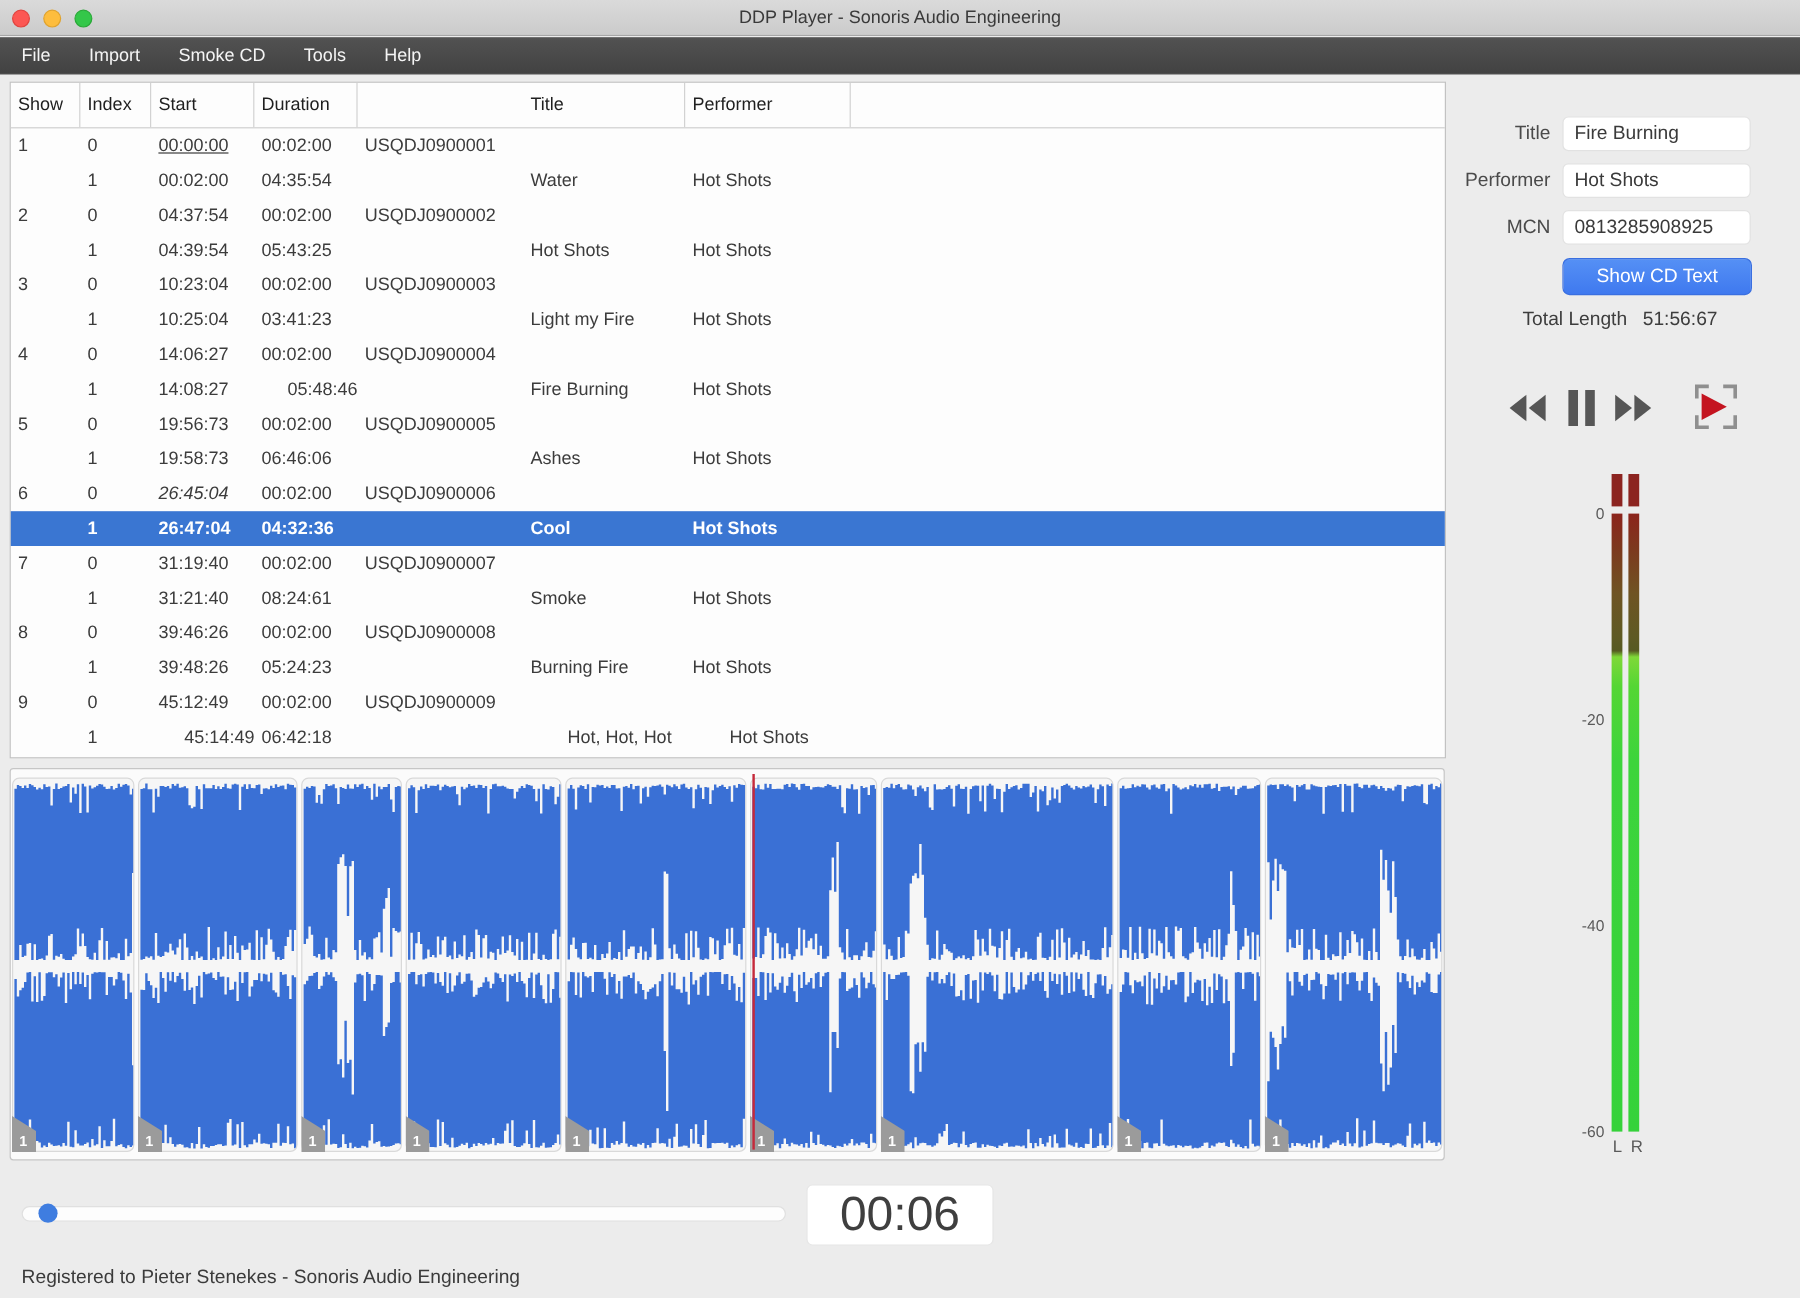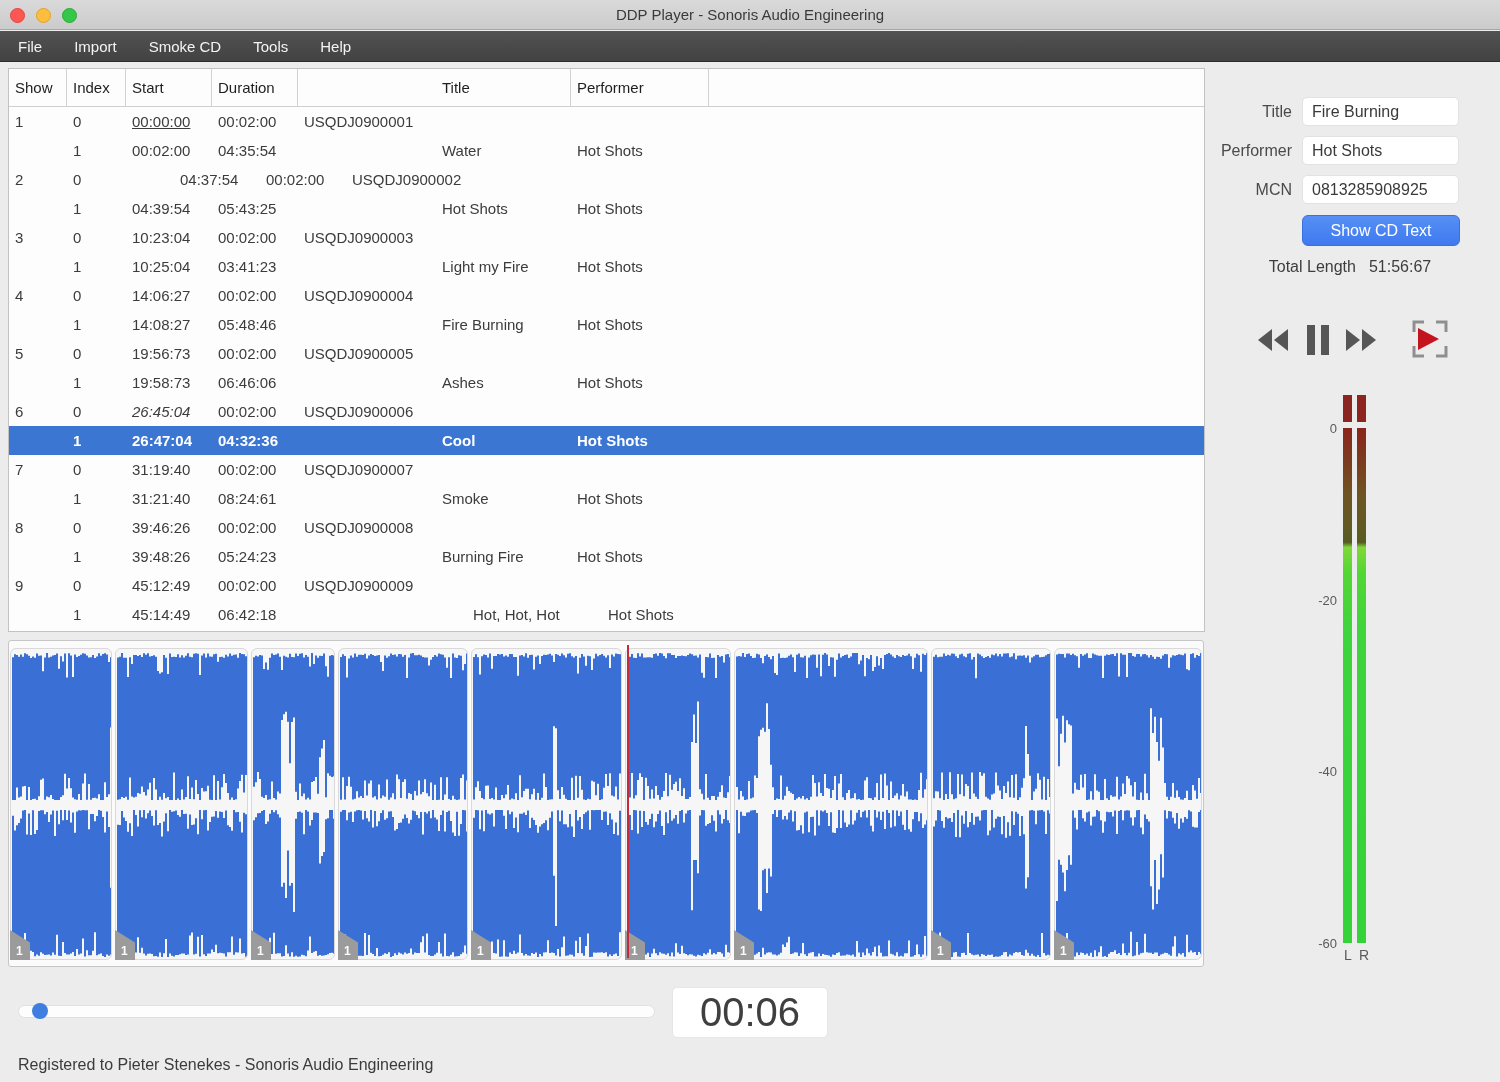--- a/index.html
+++ b/index.html
@@ -175,21 +175,21 @@
         <div class="td" style="width: 59px;">1</div>
         <div class="td" style="width: 86px;">00:02:00</div>
         <div class="td" style="width: 86px;">04:35:54</div>
         <div class="td" style="width: 138px;"></div>
         <div class="td" style="width: 135px;">Water</div>
         <div class="td" style="width: 138px;">Hot Shots</div>
       </div>
       <div class="trow">
         <div class="td" style="width: 58px;">2</div>
         <div class="td" style="width: 59px;">0</div>
-        <div class="td" style="width: 86px; margin-left: 48px;">04:37:54</div>
+        <div class="td" style="width: 86px;">04:37:54</div>
         <div class="td" style="width: 86px;">00:02:00</div>
         <div class="td" style="width: 138px;">USQDJ0900002</div>
         <div class="td" style="width: 135px;"></div>
         <div class="td" style="width: 138px;"></div>
       </div>
       <div class="trow">
         <div class="td" style="width: 58px;"></div>
         <div class="td" style="width: 59px;">1</div>
         <div class="td" style="width: 86px;">04:39:54</div>
         <div class="td" style="width: 86px;">05:43:25</div>
@@ -221,21 +221,21 @@
         <div class="td" style="width: 86px;">14:06:27</div>
         <div class="td" style="width: 86px;">00:02:00</div>
         <div class="td" style="width: 138px;">USQDJ0900004</div>
         <div class="td" style="width: 135px;"></div>
         <div class="td" style="width: 138px;"></div>
       </div>
       <div class="trow">
         <div class="td" style="width: 58px;"></div>
         <div class="td" style="width: 59px;">1</div>
         <div class="td" style="width: 86px;">14:08:27</div>
-        <div class="td" style="width: 86px;">05:48:46</div>
+        <div class="td" style="width: 86px; text-align: right;">05:48:46</div>
         <div class="td" style="width: 138px;"></div>
         <div class="td" style="width: 135px;">Fire Burning</div>
         <div class="td" style="width: 138px;">Hot Shots</div>
       </div>
       <div class="trow">
         <div class="td" style="width: 58px;">5</div>
         <div class="td" style="width: 59px;">0</div>
         <div class="td" style="width: 86px;">19:56:73</div>
         <div class="td" style="width: 86px;">00:02:00</div>
         <div class="td" style="width: 138px;">USQDJ0900005</div>
@@ -310,21 +310,21 @@
         <div class="td" style="width: 59px;">0</div>
         <div class="td" style="width: 86px;">45:12:49</div>
         <div class="td" style="width: 86px;">00:02:00</div>
         <div class="td" style="width: 138px;">USQDJ0900009</div>
         <div class="td" style="width: 135px;"></div>
         <div class="td" style="width: 138px;"></div>
       </div>
       <div class="trow">
         <div class="td" style="width: 58px;"></div>
         <div class="td" style="width: 59px;">1</div>
-        <div class="td" style="width: 86px;">45:14:49</div>
+        <div class="td" style="width: 86px; text-align: right;">45:14:49</div>
         <div class="td" style="width: 86px;">06:42:18</div>
         <div class="td" style="width: 138px;"></div>
         <div class="td" style="width: 135px; margin-left: 31px;">Hot, Hot, Hot</div>
         <div class="td" style="width: 138px;">Hot Shots</div>
       </div>
     </div>
 </div>
 
 <div class="fieldrow" style="top:97px">
   <span class="flabel">Title</span>

